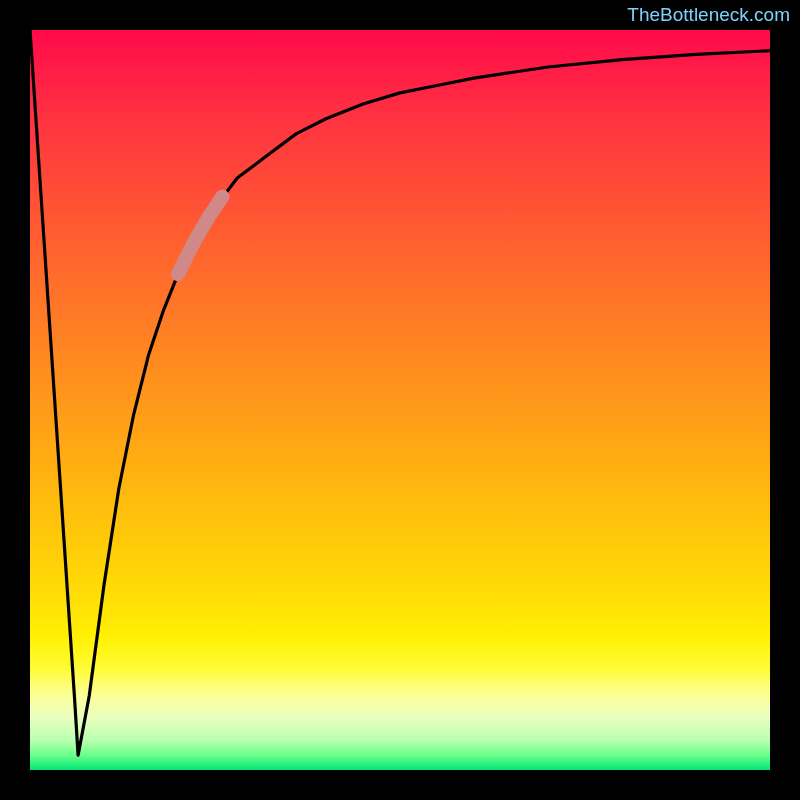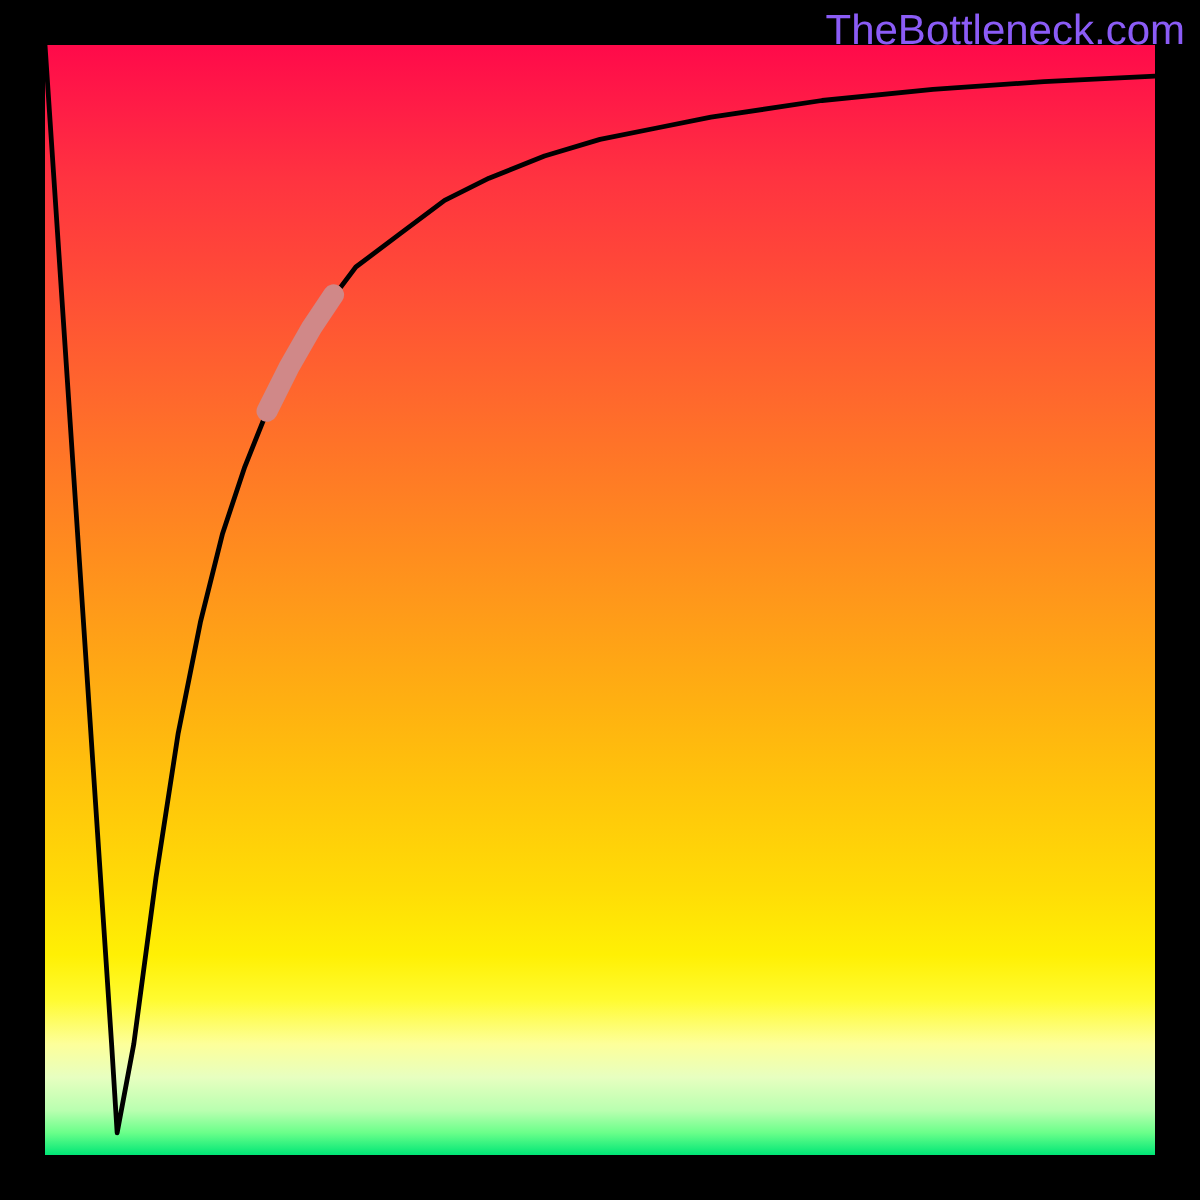--- a/index.html
+++ b/index.html
@@ -8,22 +8,22 @@
     width: 800px;
     height: 800px;
     position: relative;
     background: #000;
   }
   .watermark {
     position: absolute;
     top: 4px;
     right: 10px;
     font-family: Arial, Helvetica, sans-serif;
-    font-size: 28px;
-    color: #8b5cf6;
+    font-size: 19px;
+    color: #7dd3fc;
     font-weight: 500;
     z-index: 10;
   }
   .plot-area {
     position: absolute;
     left: 30px;
     top: 30px;
     width: 740px;
     height: 740px;
   }

